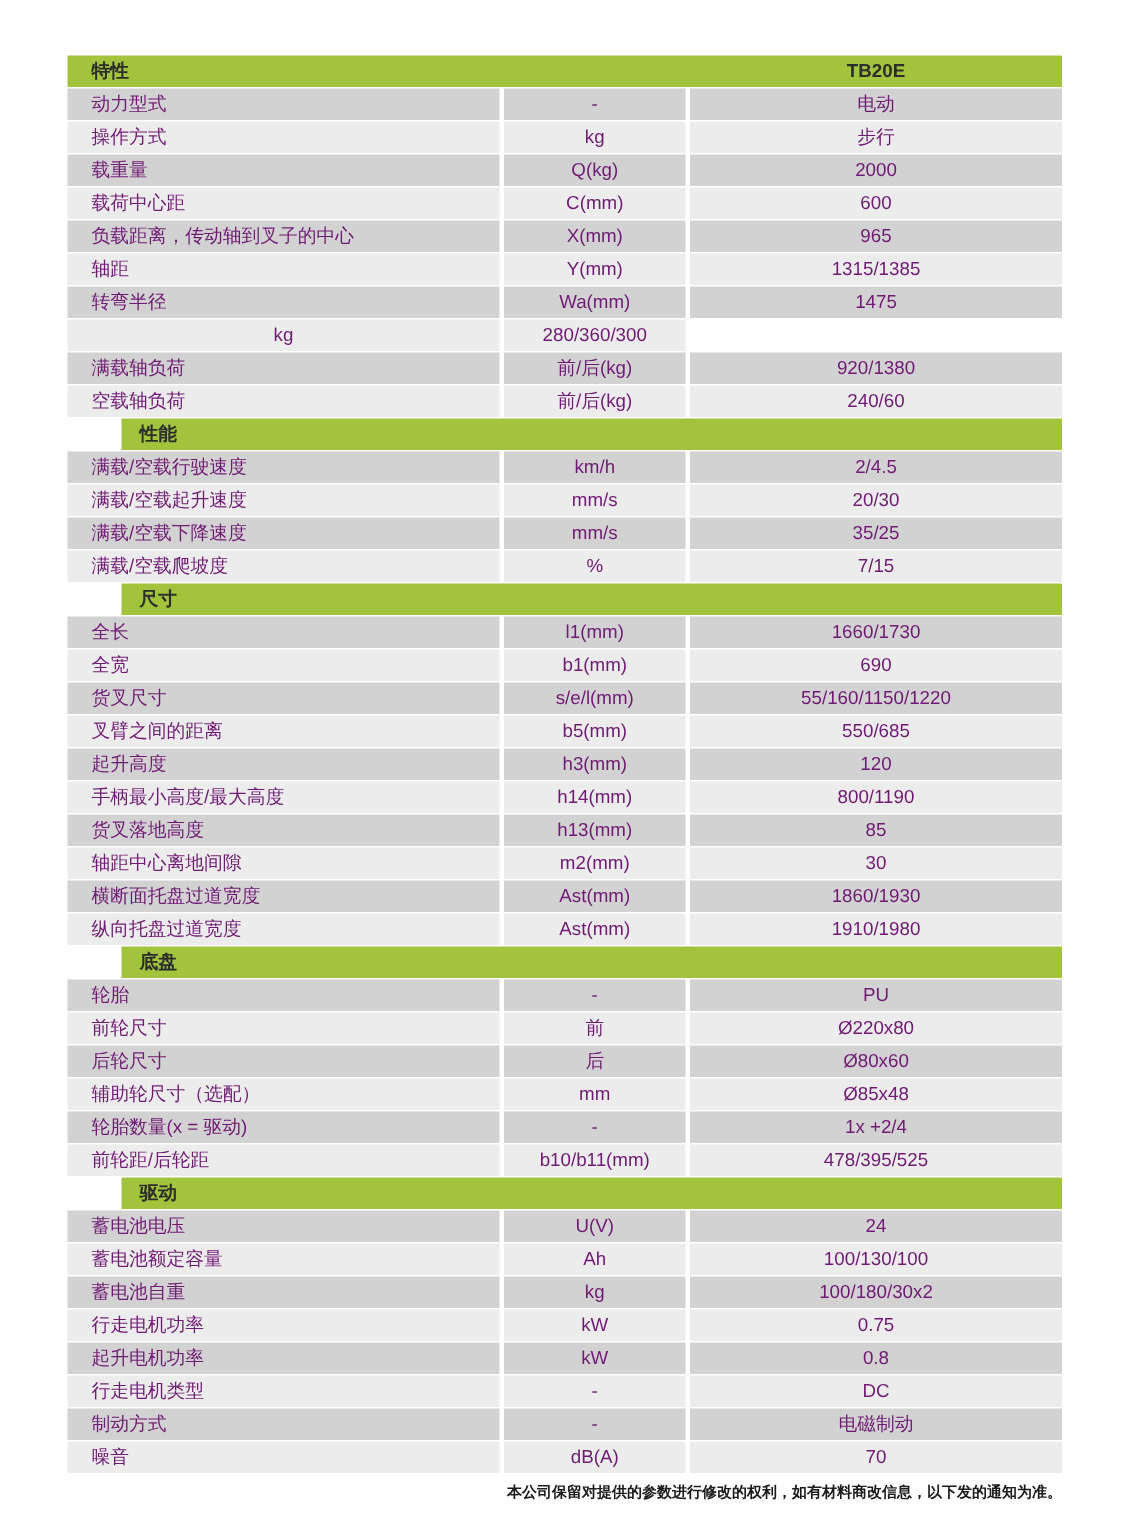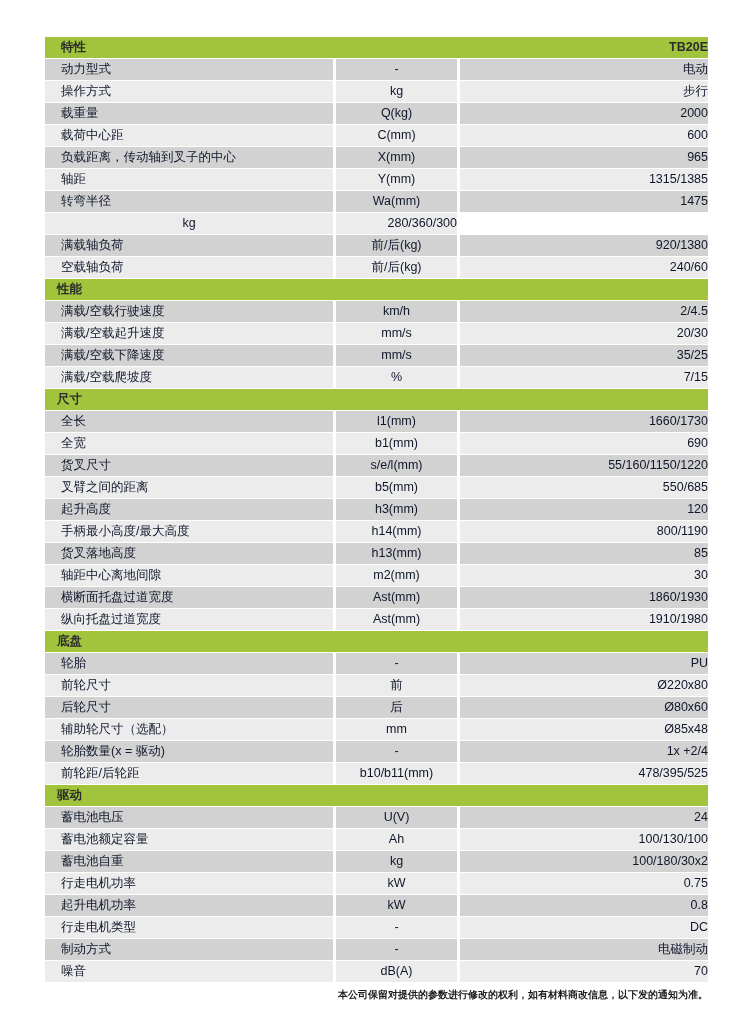--- a/index.html
+++ b/index.html
@@ -10,31 +10,32 @@
   }
   .spec-table{
     position:absolute;left:45px;top:37px;width:663px;
   }
   .row{
     display:grid;
     grid-template-columns:288px 121px 248px;
     column-gap:3px;
     height:21px;line-height:21px;
     margin-bottom:1px;
-    font-size:12.5px;color:#0f172a;
+    font-size:12.5px;color:#701a75;
   }
   .row > div{overflow:hidden;white-space:nowrap;}
   .c1{text-align:left;padding-left:16px;}
   .c2{text-align:center;}
-  .c3{text-align:right;}
+  .c3{text-align:center;}
   .head{background:#a2c43d;font-weight:bold;color:#2d2d2d;}
   .section-title-row{
     background:#a2c43d;height:21px;line-height:21px;margin-bottom:1px;
     font-size:12.5px;font-weight:bold;color:#2d2d2d;
     padding-left:12px;
+    margin-left:36px;
   }
   .r-dark  > div{background:#d2d2d2;}
   .r-light > div{background:#ececec;}
   .footer{
     position:absolute;left:45px;top:988px;width:663px;
     text-align:right;font-size:10px;font-weight:bold;color:#1c1c1c;
   }
 </style>
 </head>
 <body>

